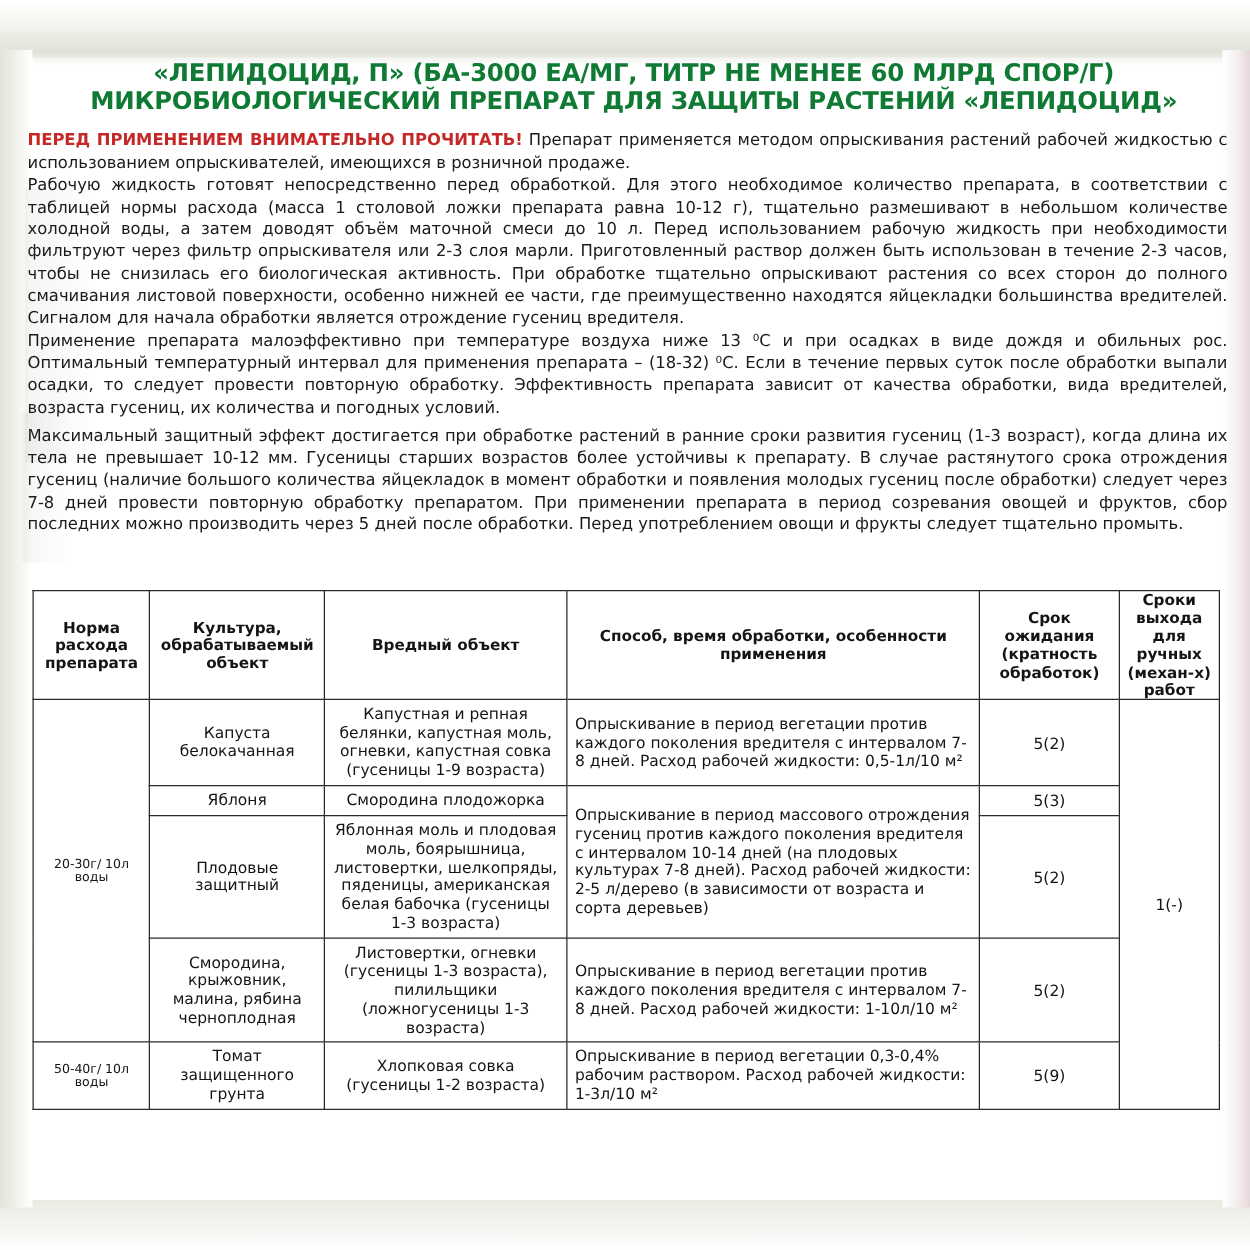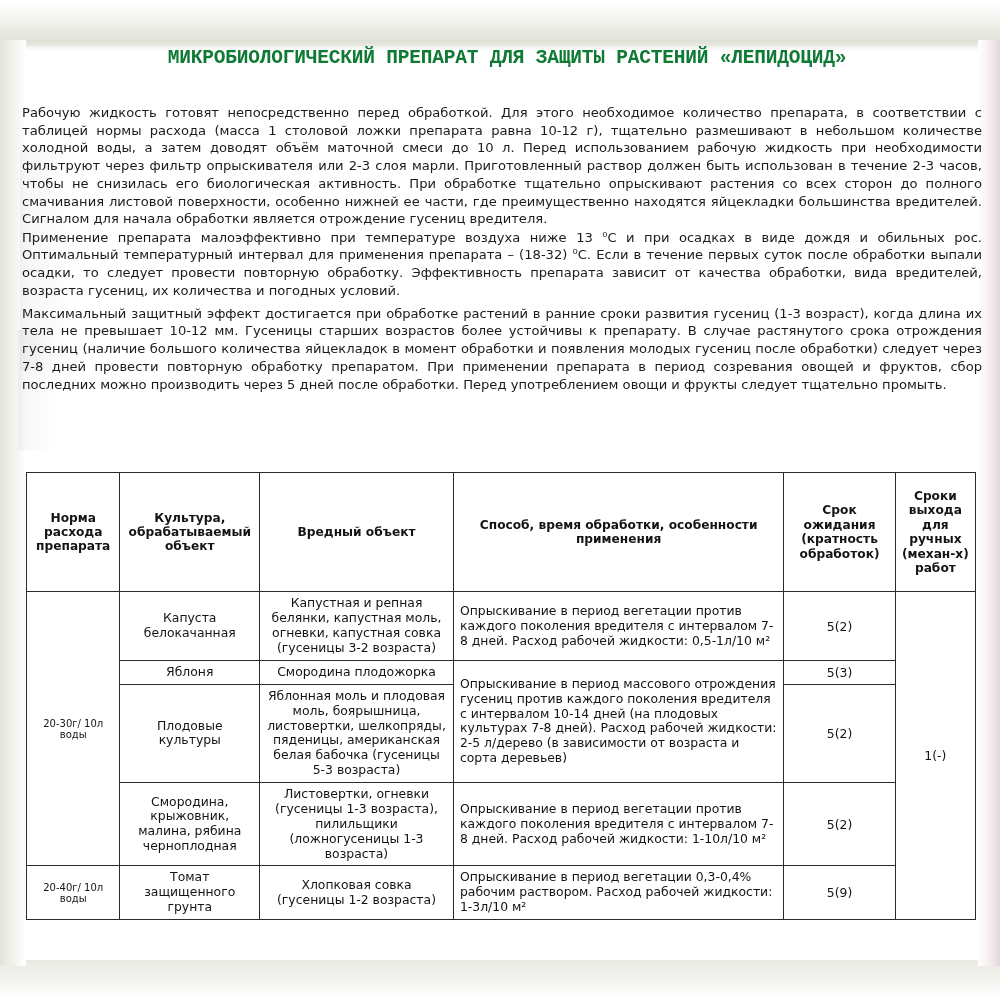--- a/index.html
+++ b/index.html
@@ -66,21 +66,21 @@
     left: 28px;
     right: 14px;
     text-align: center;
     color: #0f7a34;
     font-weight: bold;
     font-size: 19.5px;
     line-height: 1.12;
     letter-spacing: -0.2px;
     font-family: "DejaVu Sans", sans-serif;
   }
-  .heading .line2 { font-size: 19.5px; font-family: Liberation Mono, monospace; }
+  .heading .line2 { font-size: 19.5px; }
 
   
   .bodytext {
     position: absolute;
     top: 104px;
     left: 22px;
     right: 18px;
     color: #1b1b1b;
     font-size: 13.1px;
     line-height: 1.355;
@@ -112,21 +112,21 @@
   table.spec th, table.spec td {
     border: 1px solid #2b2b2b;
     padding: 4px 6px;
     vertical-align: middle;
   }
   table.spec th {
     font-weight: bold;
     text-align: center;
     font-size: 12.2px;
     line-height: 1.18;
-    padding: 16px 4px;
+    padding: 0 4px;
   }
   td.ctr { text-align: center; }
   td.lft { text-align: left; }
   .small { font-size: 10px; }
   .c-norm { width: 86px; }
   .c-cult { width: 132px; }
   .c-pest { width: 196px; }
   .c-method { width: 356px; }
   .c-wait { width: 106px; }
   .c-exit { width: 74px; }
@@ -139,24 +139,29 @@
 
   <div class="edge-top"></div>
   <div class="edge-bottom"></div>
   <div class="side-left"></div>
   <div class="side-right"></div>
 
   <div class="wrinkle" style="top:150px;left:20px;width:60px;height:220px;"></div>
   <div class="wrinkle" style="top:330px;left:18px;width:40px;height:120px;"></div>
 
   <div class="heading">
+    <div class="line1">«ЛЕПИДОЦИД, П» (БА-3000 ЕА/МГ, ТИТР НЕ МЕНЕЕ 60 МЛРД СПОР/Г)</div>
     <div class="line2">МИКРОБИОЛОГИЧЕСКИЙ ПРЕПАРАТ ДЛЯ ЗАЩИТЫ РАСТЕНИЙ «ЛЕПИДОЦИД»</div>
   </div>
 
   <div class="bodytext">
+    <p>
+      <span class="attn">ПЕРЕД ПРИМЕНЕНИЕМ ВНИМАТЕЛЬНО ПРОЧИТАТЬ!</span>
+      <span>Препарат применяется методом опрыскивания растений рабочей жидкостью с использованием опрыскивателей, имеющихся в розничной продаже.</span>
+    </p>
     <p>Рабочую жидкость готовят непосредственно перед обработкой. Для этого необходимое количество препарата, в соответствии с таблицей нормы расхода (масса 1 столовой ложки препарата равна 10-12 г), тщательно размешивают в небольшом количестве холодной воды, а затем доводят объём маточной смеси до 10 л. Перед использованием рабочую жидкость при необходимости фильтруют через фильтр опрыскивателя или 2-3 слоя марли. Приготовленный раствор должен быть использован в течение 2-3 часов, чтобы не снизилась его биологическая активность. При обработке тщательно опрыскивают растения со всех сторон до полного смачивания листовой поверхности, особенно нижней ее части, где преимущественно находятся яйцекладки большинства вредителей. Сигналом для начала обработки является отрождение гусениц вредителя.</p>
     <p>Применение препарата малоэффективно при температуре воздуха ниже 13 ⁰С и при осадках в виде дождя и обильных рос. Оптимальный температурный интервал для применения препарата – (18-32) ⁰С. Если в течение первых суток после обработки выпали осадки, то следует провести повторную обработку. Эффективность препарата зависит от качества обработки, вида вредителей, возраста гусениц, их количества и погодных условий.</p>
     <p class="para-gap">Максимальный защитный эффект достигается при обработке растений в ранние сроки развития гусениц (1-3 возраст), когда длина их тела не превышает 10-12 мм. Гусеницы старших возрастов более устойчивы к препарату. В случае растянутого срока отрождения гусениц (наличие большого количества яйцекладок в момент обработки и появления молодых гусениц после обработки) следует через 7-8 дней провести повторную обработку препаратом. При применении препарата в период созревания овощей и фруктов, сбор последних можно производить через 5 дней после обработки. Перед употреблением овощи и фрукты следует тщательно промыть.</p>
   </div>
 
   <div class="table-wrap">
     <table class="spec">
       <thead>
         <tr>
           <th class="c-norm">Норма расхода препарата</th>
@@ -164,44 +169,44 @@
           <th class="c-pest">Вредный объект</th>
           <th class="c-method">Способ, время обработки, особенности применения</th>
           <th class="c-wait">Срок ожидания (кратность обработок)</th>
           <th class="c-exit">Сроки выхода для ручных (механ-х) работ</th>
         </tr>
       </thead>
       <tbody>
         <tr>
           <td class="ctr small" rowspan="4">20-30г/ 10л воды</td>
           <td class="ctr rowtxt">Капуста белокачанная</td>
-          <td class="ctr rowtxt">Капустная и репная белянки, капустная моль, огневки, капустная совка (гусеницы 3-2 возраста)</td>
+          <td class="ctr rowtxt">Капустная и репная белянки, капустная моль, огневки, капустная совка (гусеницы 1-9 возраста)</td>
           <td class="lft rowtxt">Опрыскивание в период вегетации против каждого поколения вредителя с интервалом 7-8 дней. Расход рабочей жидкости: 0,5-1л/10 м²</td>
           <td class="ctr">5(2)</td>
           <td class="ctr" rowspan="5">1(-)</td>
         </tr>
         <tr>
           <td class="ctr rowtxt">Яблоня</td>
           <td class="ctr rowtxt">Смородина плодожорка</td>
           <td class="lft rowtxt" rowspan="2">Опрыскивание в период массового отрождения гусениц против каждого поколения вредителя с интервалом 10-14 дней (на плодовых культурах 7-8 дней). Расход рабочей жидкости: 2-5 л/дерево (в зависимости от возраста и сорта деревьев)</td>
           <td class="ctr">5(3)</td>
         </tr>
         <tr>
-          <td class="ctr rowtxt">Плодовые культуры</td>
-          <td class="ctr rowtxt">Яблонная моль и плодовая моль, боярышница, листовертки, шелкопряды, пяденицы, американская белая бабочка (гусеницы 5-3 возраста)</td>
+          <td class="ctr rowtxt">Плодовые защитный</td>
+          <td class="ctr rowtxt">Яблонная моль и плодовая моль, боярышница, листовертки, шелкопряды, пяденицы, американская белая бабочка (гусеницы 1-3 возраста)</td>
           <td class="ctr">5(2)</td>
         </tr>
         <tr>
           <td class="ctr rowtxt">Смородина, крыжовник, малина, рябина черноплодная</td>
           <td class="ctr rowtxt">Листовертки, огневки (гусеницы 1-3 возраста), пилильщики (ложногусеницы 1-3 возраста)</td>
           <td class="lft rowtxt">Опрыскивание в период вегетации против каждого поколения вредителя с интервалом 7-8 дней. Расход рабочей жидкости: 1-10л/10 м²</td>
           <td class="ctr">5(2)</td>
         </tr>
         <tr>
-          <td class="ctr small">20-40г/ 10л воды</td>
+          <td class="ctr small">50-40г/ 10л воды</td>
           <td class="ctr rowtxt">Томат защищенного грунта</td>
           <td class="ctr rowtxt">Хлопковая совка (гусеницы 1-2 возраста)</td>
           <td class="lft rowtxt">Опрыскивание в период вегетации  0,3-0,4% рабочим раствором. Расход рабочей жидкости: 1-3л/10 м²</td>
           <td class="ctr">5(9)</td>
         </tr>
       </tbody>
     </table>
   </div>
 
 </div>

